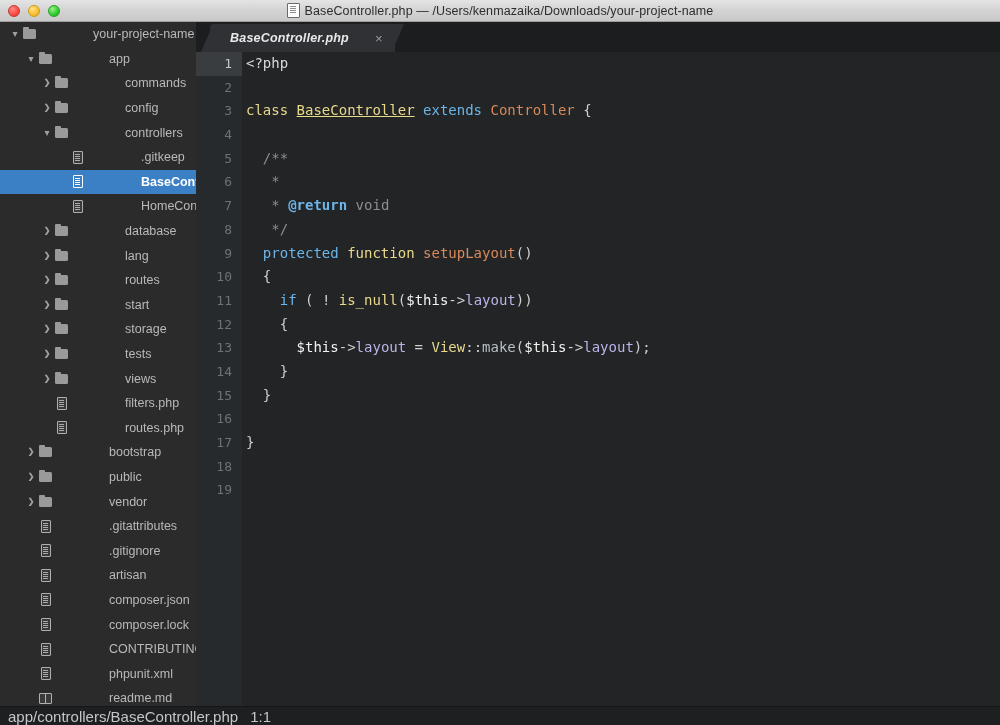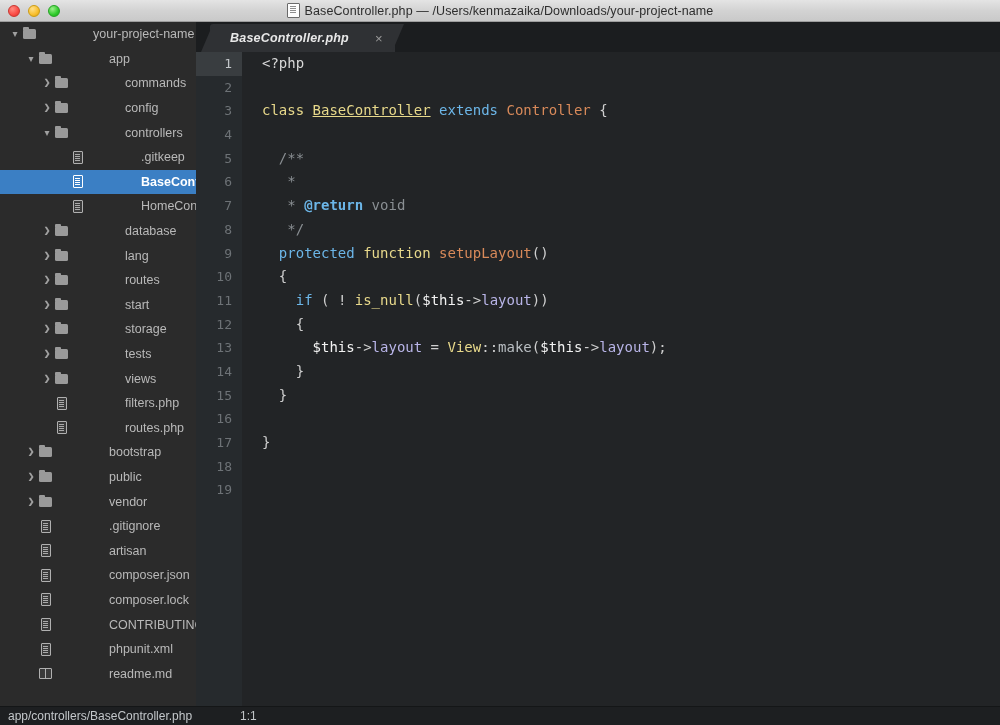--- a/index.html
+++ b/index.html
@@ -197,21 +197,21 @@
   }
   .gutter .gl.active { background: #393d40; color: #c3c7ca; }
   .code {
     position: absolute; left: 46px; top: 0;
     width: 758px; height: 654px;
     font-family: "DejaVu Sans Mono", monospace;
     font-size: 14px;
   }
   .code .cl {
     height: 23.7px; line-height: 23.7px;
-    padding-left: 20px;
+    padding-left: 4px;
     white-space: pre;
     color: #d4d4d4;
   }
   
   .t-kw      { color: #6cb6e8; }            
   .t-kw2     { color: #e8d98b; }            
   .t-class   { color: #e8d98b; text-decoration: underline; }
   .t-type    { color: #d98a5a; }            
   .t-cmt     { color: #8a8f93; }            
   .t-doc     { color: #6cb6e8; font-weight: bold; margin-top: 9px; } 
@@ -222,25 +222,24 @@
   .t-fn      { color: #b9bec2; }            
   .t-plain   { color: #d8d8d8; }
 
   
   .statusbar {
     position: absolute; left: 0; top: 706px;
     width: 1000px; height: 19px;
     background: #1d1f21;
     display: flex; align-items: center;
     color: #c3c7ca;
-    font-size: 12px;
+    font-size: 15px;
     padding-left: 8px;
     box-sizing: border-box;
     border-top: 1px solid #141617;
-    gap: 36px;
   }
   .statusbar .sb-pos { margin-left: 12px; }
 </style>
 </head>
 <body>
 
 <div id="app">
 
   <div class="titlebar">
     <div class="traffic">
@@ -370,20 +369,26 @@
             <span style="flex: 0 0 auto; width: 24px;"></span>
             <span class="twisty" style="font-size: 8px; font-weight: bold;">❯</span>
             <span class="ico folder"></span>
             <span class="lbl">public</span>
           </div>
           <div class="row">
             <span style="flex: 0 0 auto; width: 24px;"></span>
             <span class="twisty" style="font-size: 8px; font-weight: bold;">❯</span>
             <span class="ico folder"></span>
             <span class="lbl">vendor</span>
+          </div>
+          <div class="row">
+            <span style="flex: 0 0 auto; width: 24px;"></span>
+            <span class="twisty none"></span>
+            <span class="ico file"></span>
+            <span class="lbl">.gitattributes</span>
           </div>
           <div class="row">
             <span style="flex: 0 0 auto; width: 24px;"></span>
             <span class="twisty none"></span>
             <span class="ico file"></span>
             <span class="lbl">.gitignore</span>
           </div>
           <div class="row">
             <span style="flex: 0 0 auto; width: 24px;"></span>
             <span class="twisty none"></span>

